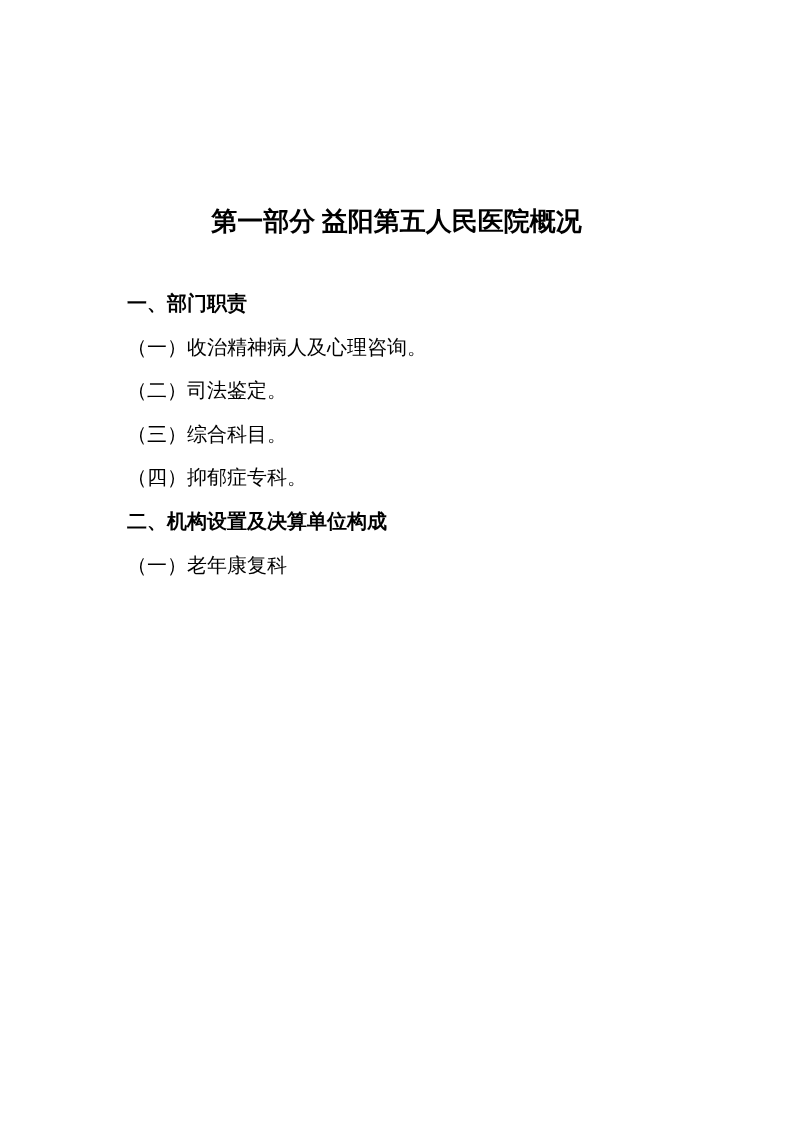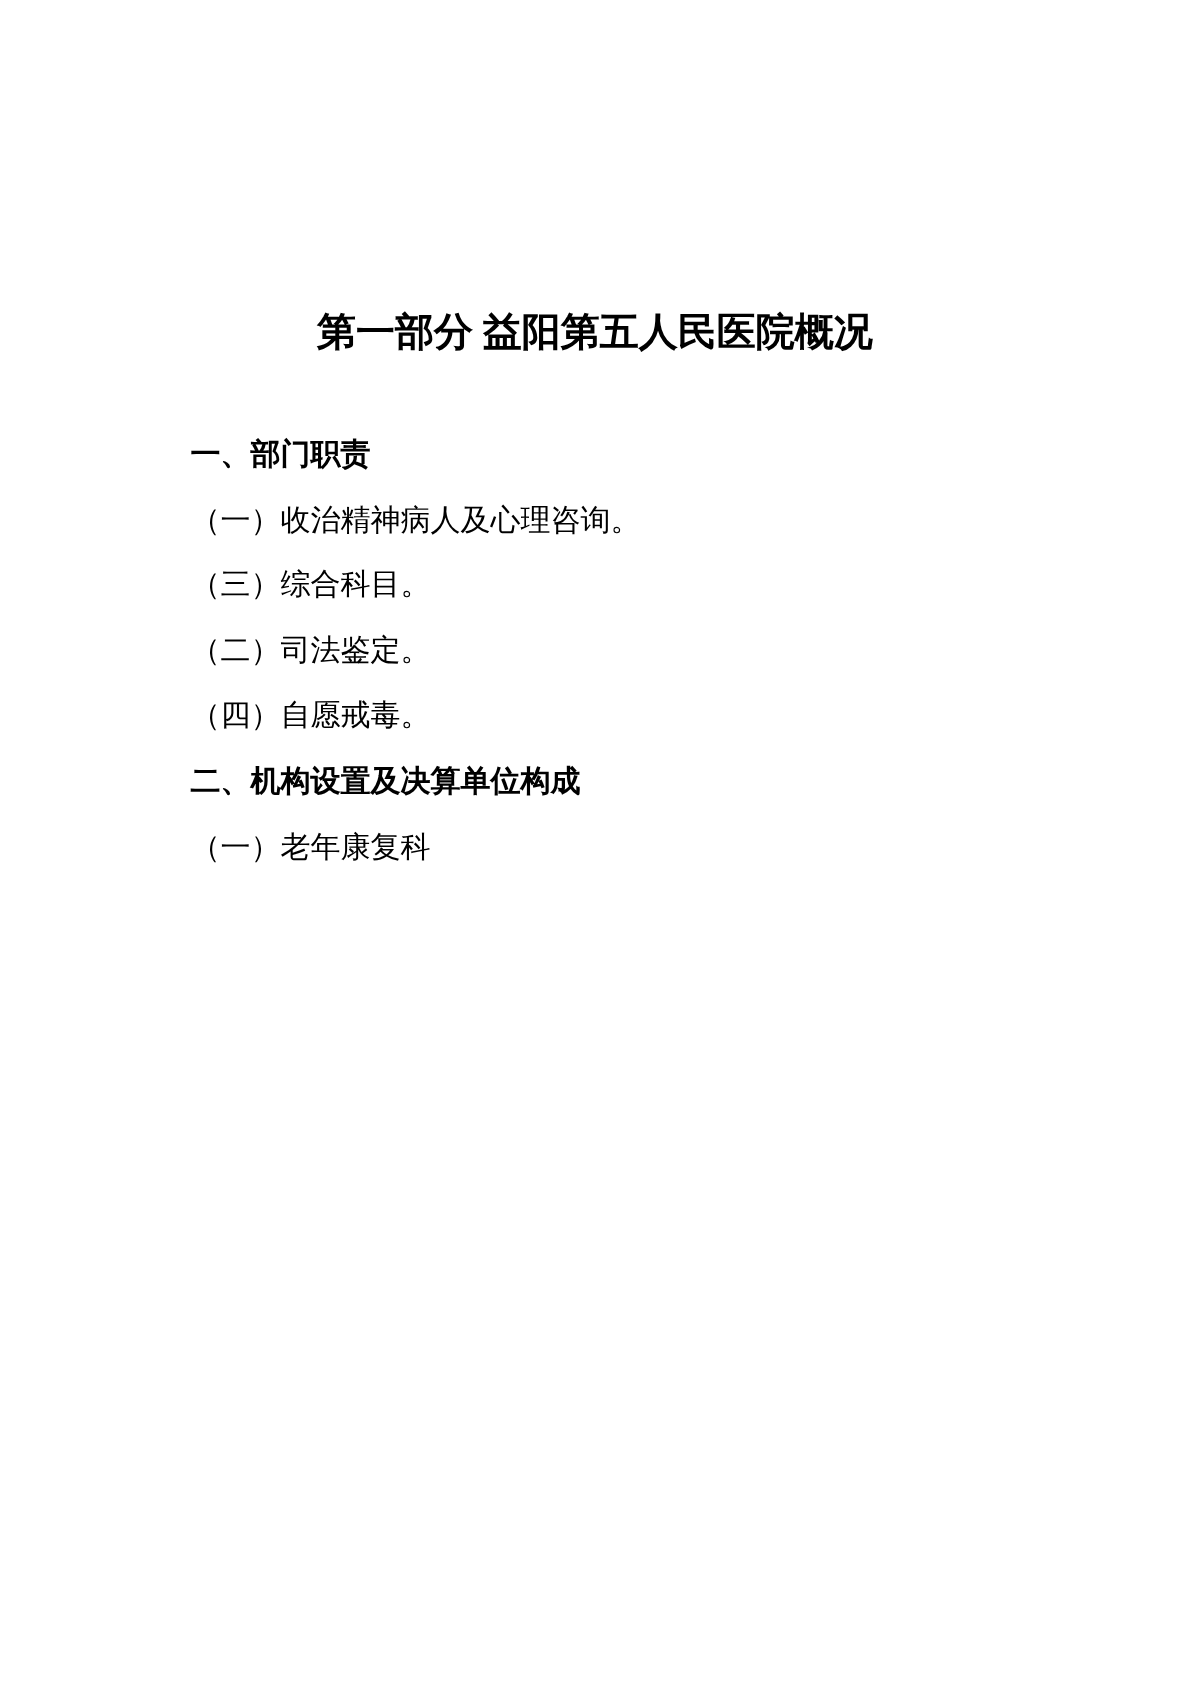--- a/index.html
+++ b/index.html
@@ -46,25 +46,25 @@
 <div class="page">
 
   <h1 class="doc-title">第一部分 益阳第五人民医院概况</h1>
 
   <div class="content">
 
     <p class="para heading">一、部门职责</p>
 
     <p class="para">（一）收治精神病人及心理咨询。</p>
 
+    <p class="para">（二）司法鉴定。</p>
+
     <p class="para">（三）综合科目。</p>
 
-    <p class="para">（二）司法鉴定。</p>
-
-    <p class="para">（四）自愿戒毒。</p>
+    <p class="para">（四）抑郁症专科。</p>
 
 
     <p class="para heading">二、机构设置及决算单位构成</p>
 
     <p class="para">（一）老年康复科</p>
 
 
 
 
   </div>

